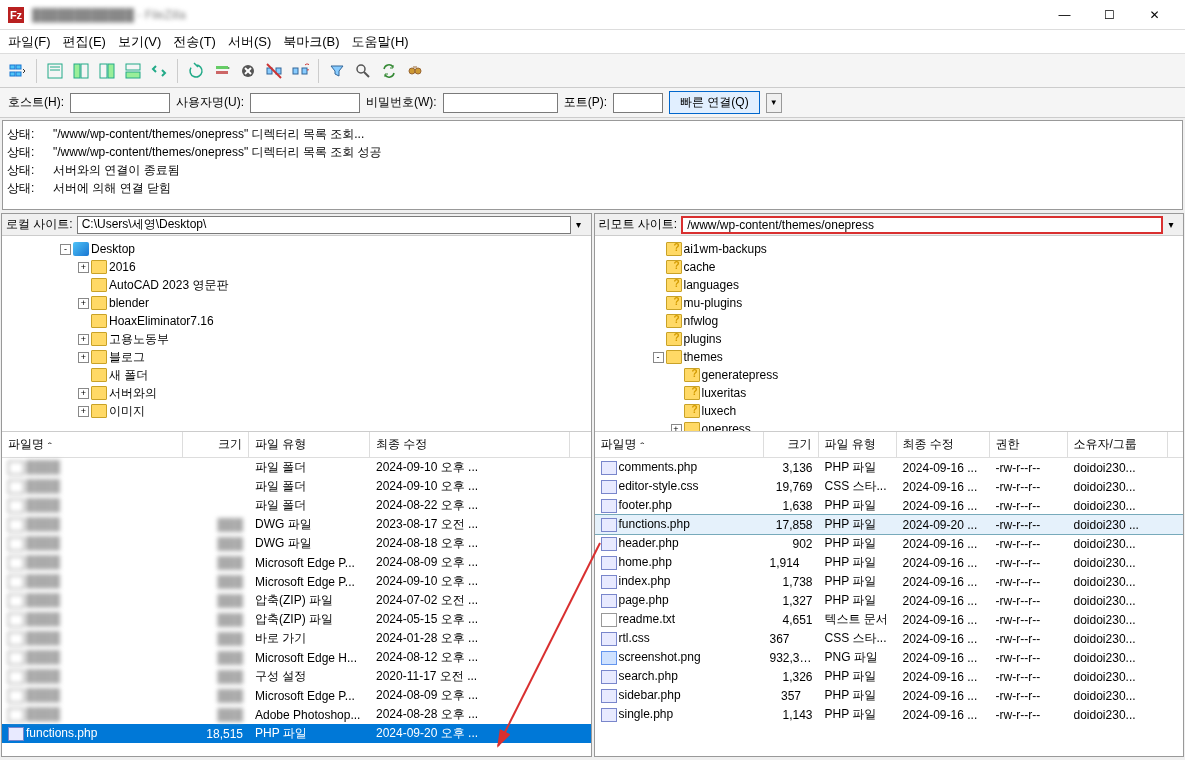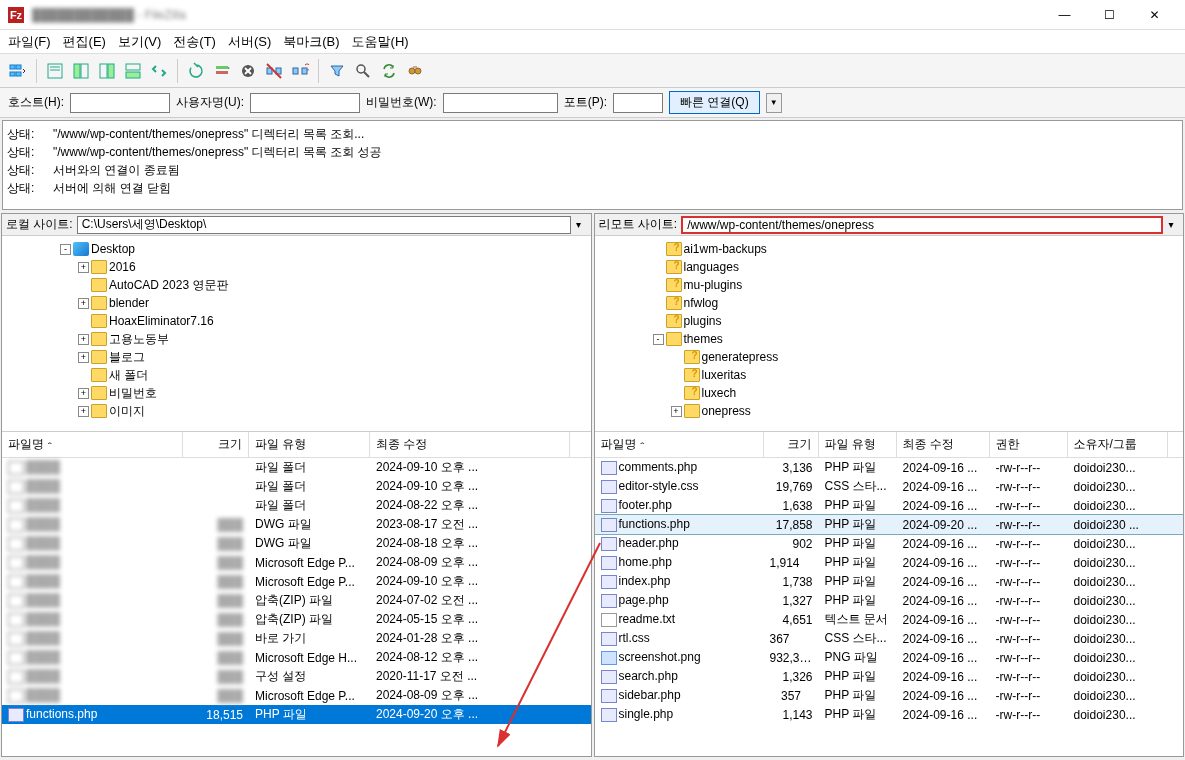--- a/index.html
+++ b/index.html
@@ -291,21 +291,21 @@
           <span class="tree-icon folder-icon"></span>
           <span>새 폴더</span>
         </div>
         <div class="tree-node">
           <span style="width:18px;display:inline-block"></span>
           <span style="width:18px;display:inline-block"></span>
           <span style="width:18px;display:inline-block"></span>
           <span style="width:18px;display:inline-block"></span>
           <span class="tree-toggle">+</span>
           <span class="tree-icon folder-icon"></span>
-          <span>비밀번호</span>
+          <span>서버와의</span>
         </div>
         <div class="tree-node">
           <span style="width:18px;display:inline-block"></span>
           <span style="width:18px;display:inline-block"></span>
           <span style="width:18px;display:inline-block"></span>
           <span style="width:18px;display:inline-block"></span>
           <span class="tree-toggle">+</span>
           <span class="tree-icon folder-icon"></span>
           <span>이미지</span>
         </div>
@@ -389,20 +389,26 @@
 <div style="width:66px;text-align:right" class="blurred">███</div>
 <div style="width:121px">구성 설정</div>
 <div style="width:200px">2020-11-17 오전 ...</div>
           </div>
           <div class="list-row">
             <div style="width:181px" class="blurred"><span class="file-icon "></span>████</div>
 <div style="width:66px;text-align:right" class="blurred">███</div>
 <div style="width:121px">Microsoft Edge P...</div>
 <div style="width:200px">2024-08-09 오후 ...</div>
           </div>
+          <div class="list-row">
+            <div style="width:181px" class="blurred"><span class="file-icon "></span>████</div>
+<div style="width:66px;text-align:right" class="blurred">███</div>
+<div style="width:121px">Adobe Photoshop...</div>
+<div style="width:200px">2024-08-28 오후 ...</div>
+          </div>
           <div class="list-row selected">
             <div style="width:181px" class=""><span class="file-icon php"></span>functions.php</div>
 <div style="width:66px;text-align:right" class="">18,515</div>
 <div style="width:121px">PHP 파일</div>
 <div style="width:200px">2024-09-20 오후 ...</div>
           </div>
         </div>
     </div>
   </div>
 
@@ -413,20 +419,28 @@
       <span class="path-drop">▾</span>
     </div>
     <div class="tree-pane" id="remote-tree">
         <div class="tree-node">
           <span style="width:18px;display:inline-block"></span>
           <span style="width:18px;display:inline-block"></span>
           <span style="width:18px;display:inline-block"></span>
           <span class="tree-spacer"></span>
           <span class="tree-icon folder-icon folder-q"></span>
           <span>ai1wm-backups</span>
+        </div>
+        <div class="tree-node">
+          <span style="width:18px;display:inline-block"></span>
+          <span style="width:18px;display:inline-block"></span>
+          <span style="width:18px;display:inline-block"></span>
+          <span class="tree-spacer"></span>
+          <span class="tree-icon folder-icon folder-q"></span>
+          <span>cache</span>
         </div>
         <div class="tree-node">
           <span style="width:18px;display:inline-block"></span>
           <span style="width:18px;display:inline-block"></span>
           <span style="width:18px;display:inline-block"></span>
           <span class="tree-spacer"></span>
           <span class="tree-icon folder-icon folder-q"></span>
           <span>languages</span>
         </div>
         <div class="tree-node">

